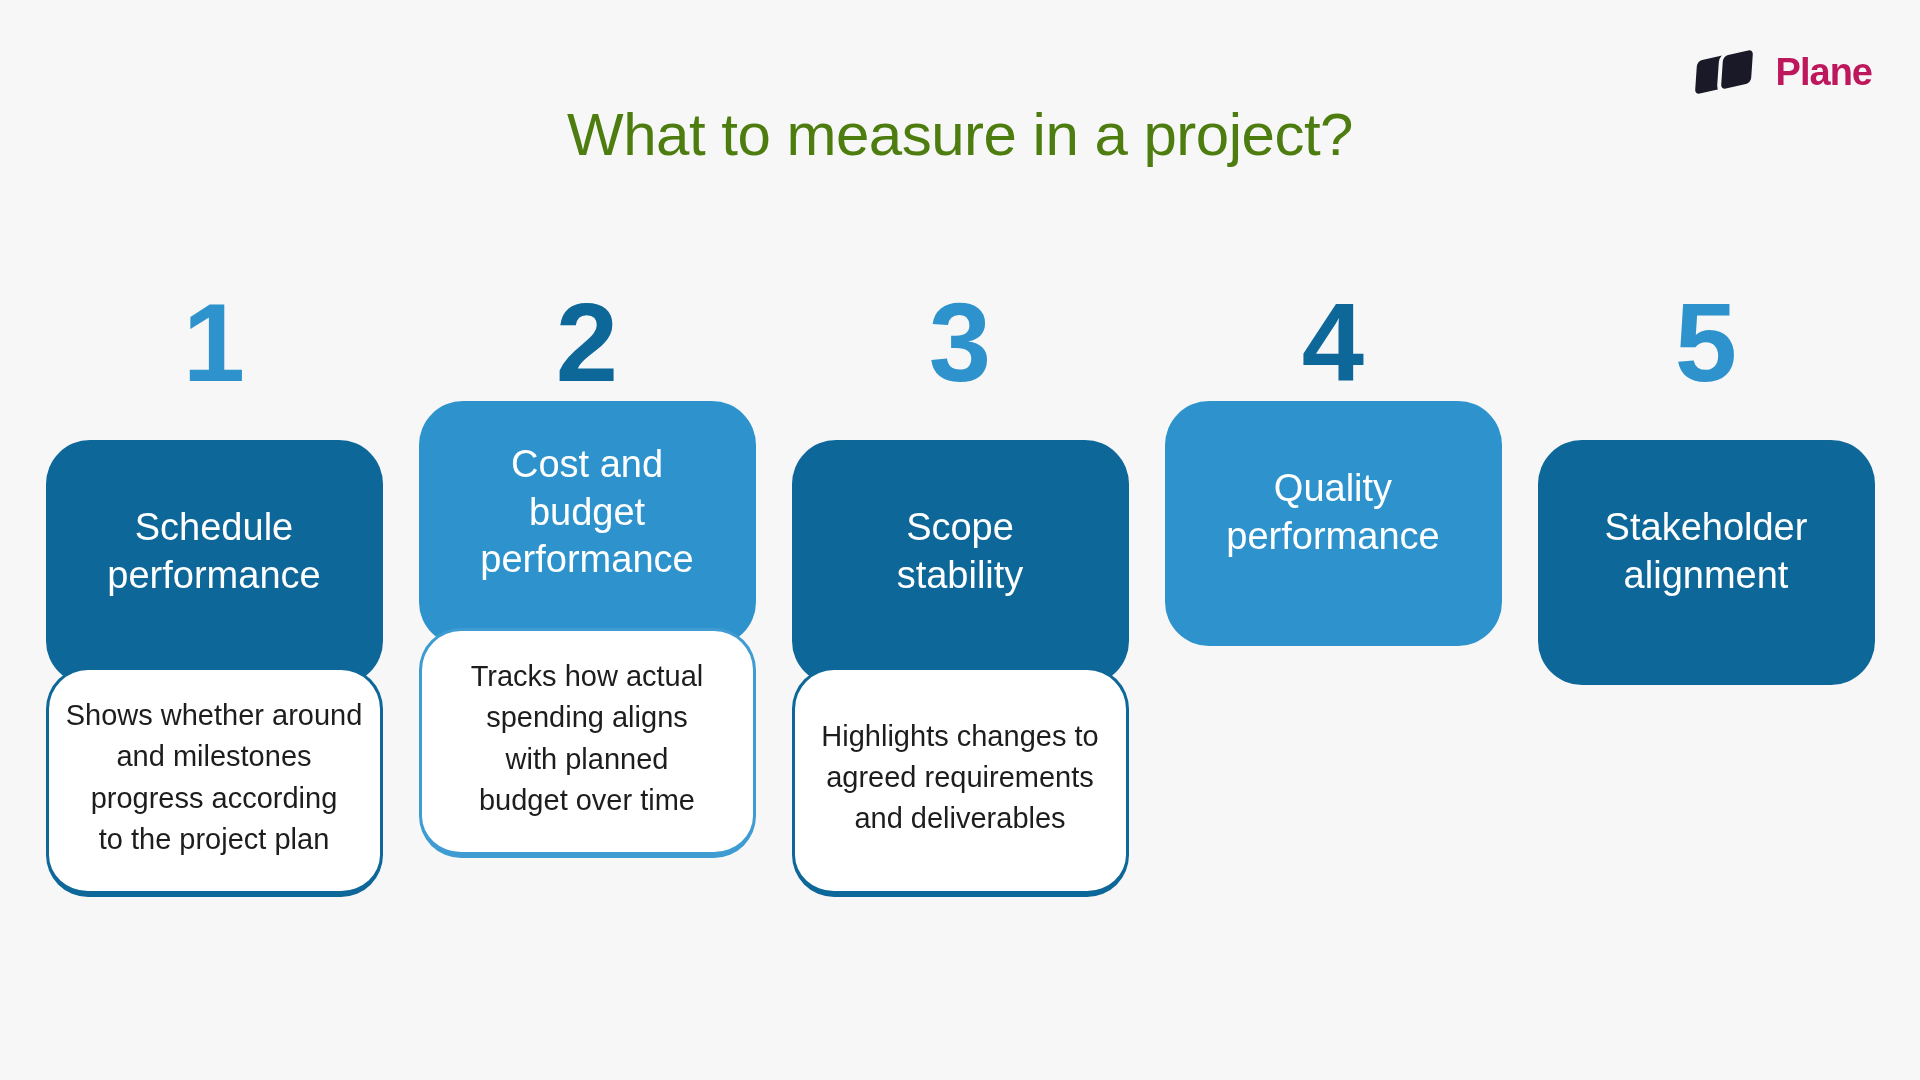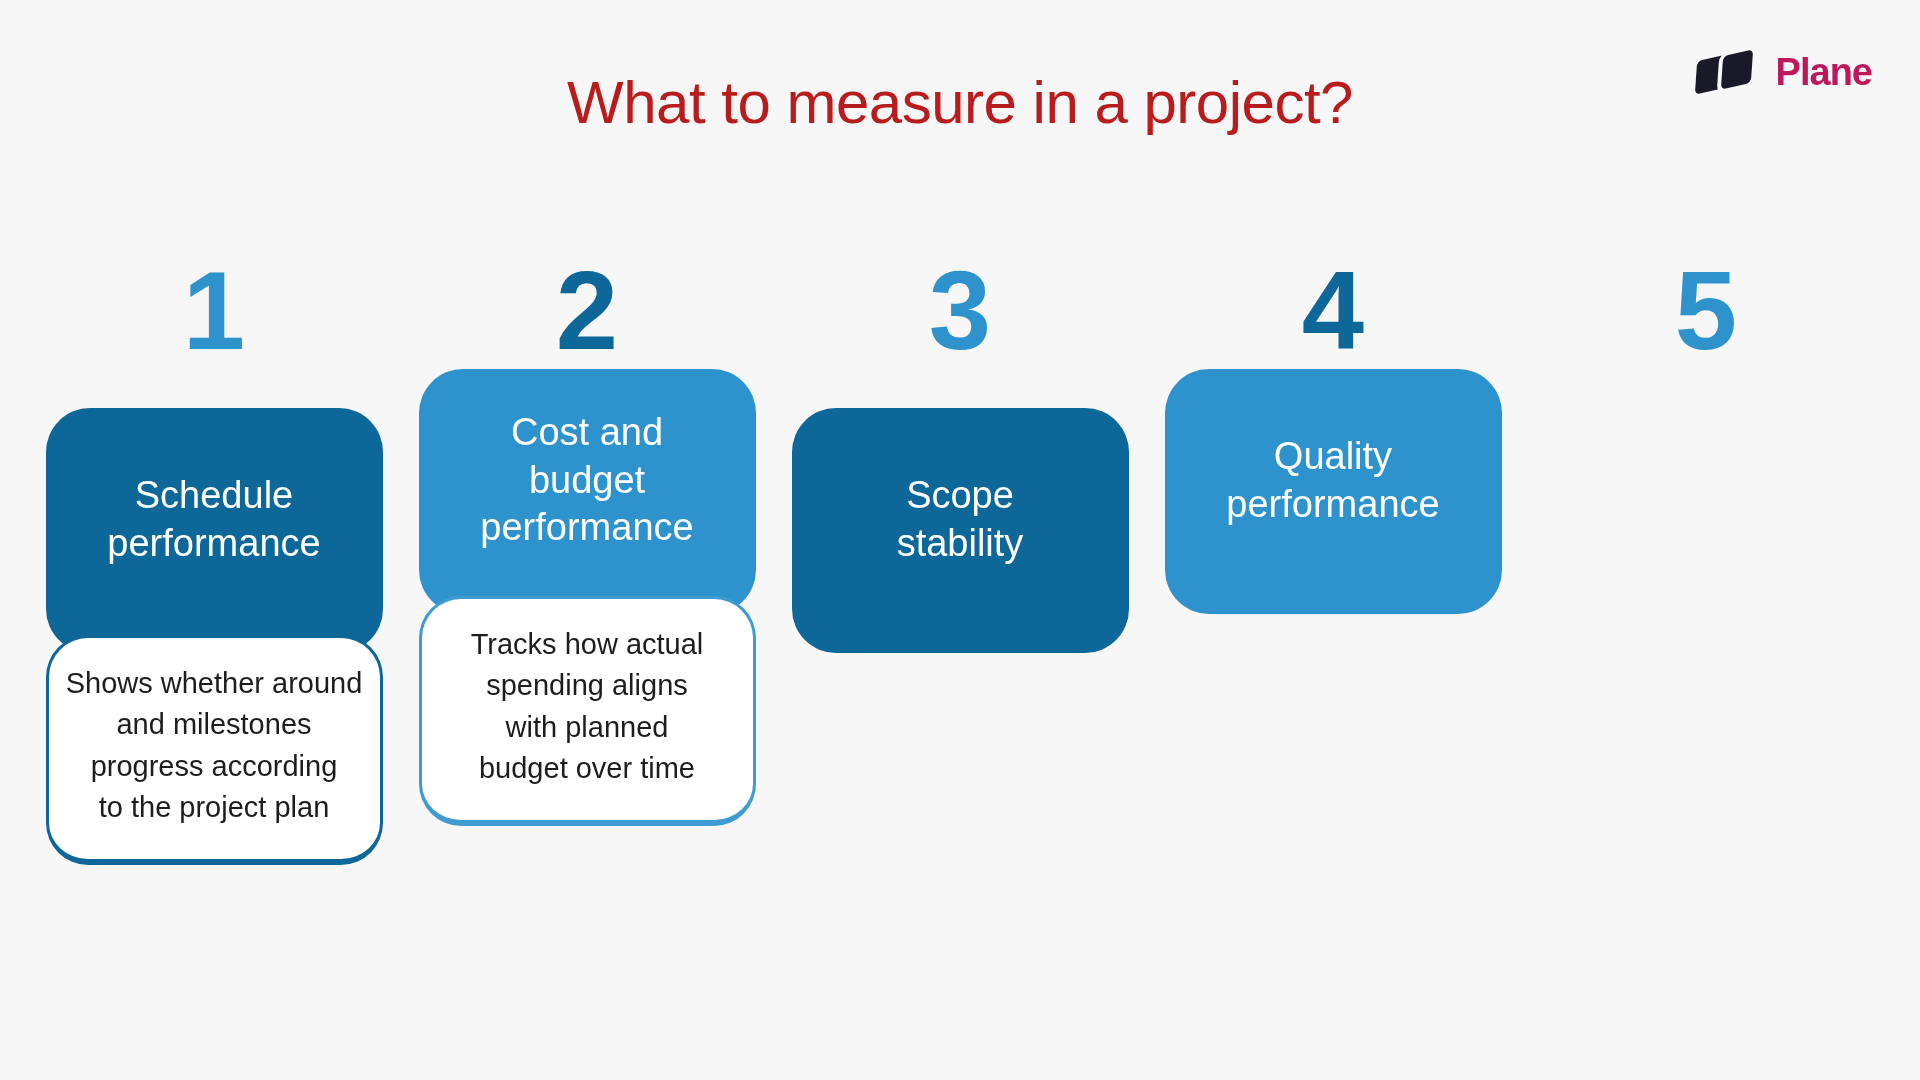--- a/index.html
+++ b/index.html
@@ -31,25 +31,25 @@
   .logo-mark .pane.right { left: 30px; top: 7px; box-shadow: 0 0 0 4px #f7f7f8; }
   .logo-text {
     font-size: 38px;
     font-weight: 700;
     color: #be185d;
     letter-spacing: -1px;
   }
 
   
   .page-title {
-    margin-top: 68px;
+    margin-top: 100px;
     text-align: center;
     font-size: 60px;
     font-weight: 500;
-    color: #b91c1c;
+    color: #4d7c0f;
     letter-spacing: -0.5px;
   }
 
   
   .cards-row {
     margin-top: 118px;
     display: flex;
     justify-content: center;
     align-items: flex-start;
     gap: 36px;
@@ -157,27 +157,36 @@
 budget over time</div>
     </div>
   </div>
 
   <div class="card-col dark">
     <div class="card-number">3</div>
     <div class="card-header">
       <div class="card-title">Scope
 stability</div>
     </div>
+    <div class="card-desc">
+      <div class="card-desc-text">Highlights changes to
+agreed requirements
+and deliverables</div>
+    </div>
   </div>
 
   <div class="card-col light">
     <div class="card-number">4</div>
     <div class="card-header">
       <div class="card-title">Quality
 performance</div>
     </div>
   </div>
 
   <div class="card-col dark">
     <div class="card-number">5</div>
+    <div class="card-header">
+      <div class="card-title">Stakeholder
+alignment</div>
+    </div>
   </div>
 
 </div>
 
 </body></html>

